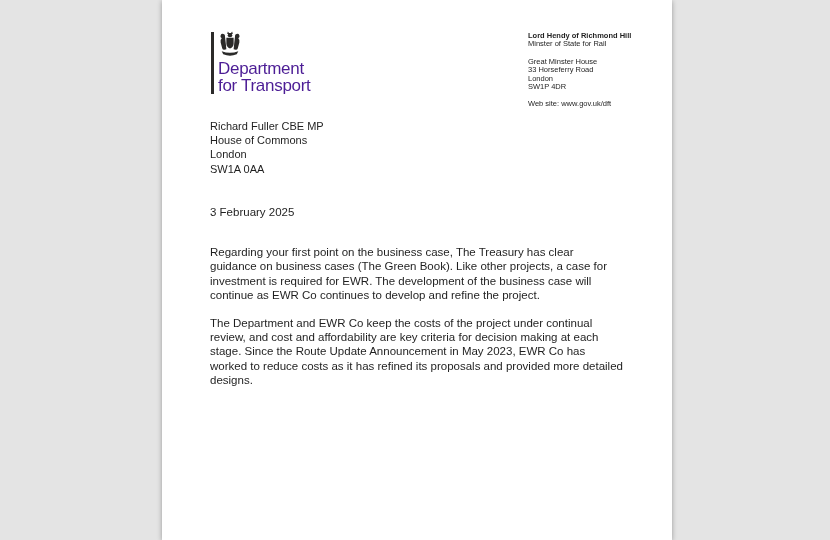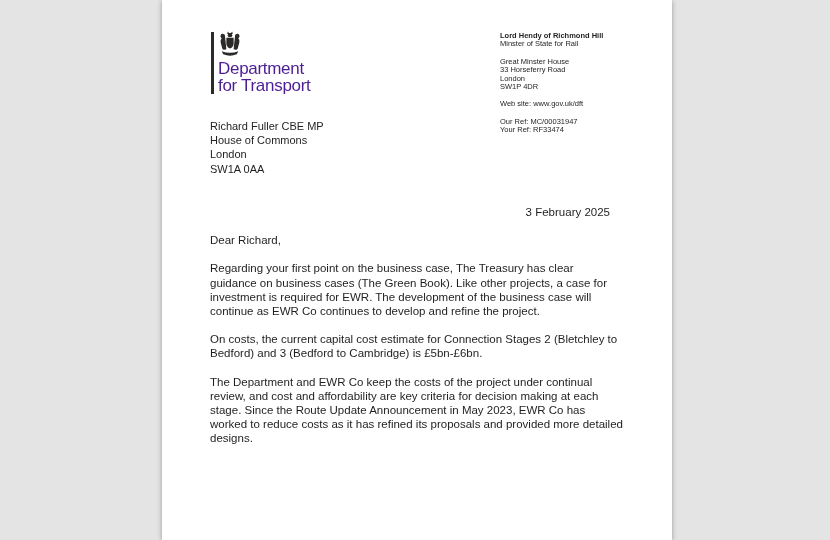--- a/index.html
+++ b/index.html
@@ -44,43 +44,42 @@
   }
   
   .sender {
     position: absolute;
     left: 338px; top: 32px;
     width: 150px;
     font-size: 7.5px;
     line-height: 8.4px;
     color: #1f1f1f;
   }
-  .sender .blk { margin-bottom: 9px; }
+  .sender .blk { margin-bottom: 9px; margin-left: 28px; }
   .sender .bold { font-weight: bold; }
   
   .recipient {
     position: absolute;
     left: 48px; top: 119px;
     font-size: 11px;
     line-height: 14.2px;
     color: #1f1f1f;
   }
   
   .body-text {
     position: absolute;
     left: 48px; top: 205px;
     width: 413px;
     font-size: 11.5px;
     line-height: 14.2px;
     color: #1f1f1f;
   }
   .date-line {
-    text-align: right;
     padding-right: 13px;
-    margin-bottom: 14px;
+    margin-bottom: 26px;
   }
   .para { margin-bottom: 14px; }
 </style>
 </head>
 <body>
 
 <div class="canvas">
   <div class="paper">
 
     <div class="logo-bar"></div>
@@ -104,35 +103,29 @@
         <div class="bold">Lord Hendy of Richmond Hill</div>
         <div>Minster of State for Rail</div>
       </div>
       <div class="blk">
         <div>Great Minster House</div>
         <div>33 Horseferry Road</div>
         <div>London</div>
         <div>SW1P 4DR</div>
       </div>
       <div class="blk">Web site: www.gov.uk/dft</div>
-      <div class="blk">
-        <div>Our Ref: MC/00031947</div>
-        <div>Your Ref: RF33474</div>
-      </div>
     </div>
 
     <div class="recipient">
       <div>Richard Fuller CBE MP</div>
       <div>House of Commons</div>
       <div>London</div>
       <div>SW1A 0AA</div>
     </div>
 
     <div class="body-text">
       <div class="date-line">3 February 2025</div>
-      <div class="para">Dear Richard,</div>
       <div class="para">Regarding your first point on the business case, The Treasury has clear guidance on business cases (The Green Book). Like other projects, a case for investment is required for EWR. The development of the business case will continue as EWR Co continues to develop and refine the project.</div>
-      <div class="para">On costs, the current capital cost estimate for Connection Stages 2 (Bletchley to Bedford) and 3 (Bedford to Cambridge) is £5bn-£6bn.</div>
       <div class="para">The Department and EWR Co keep the costs of the project under continual review, and cost and affordability are key criteria for decision making at each stage. Since the Route Update Announcement in May 2023, EWR Co has worked to reduce costs as it has refined its proposals and provided more detailed designs.</div>
     </div>
 
   </div>
 </div>
 
 </body></html>

